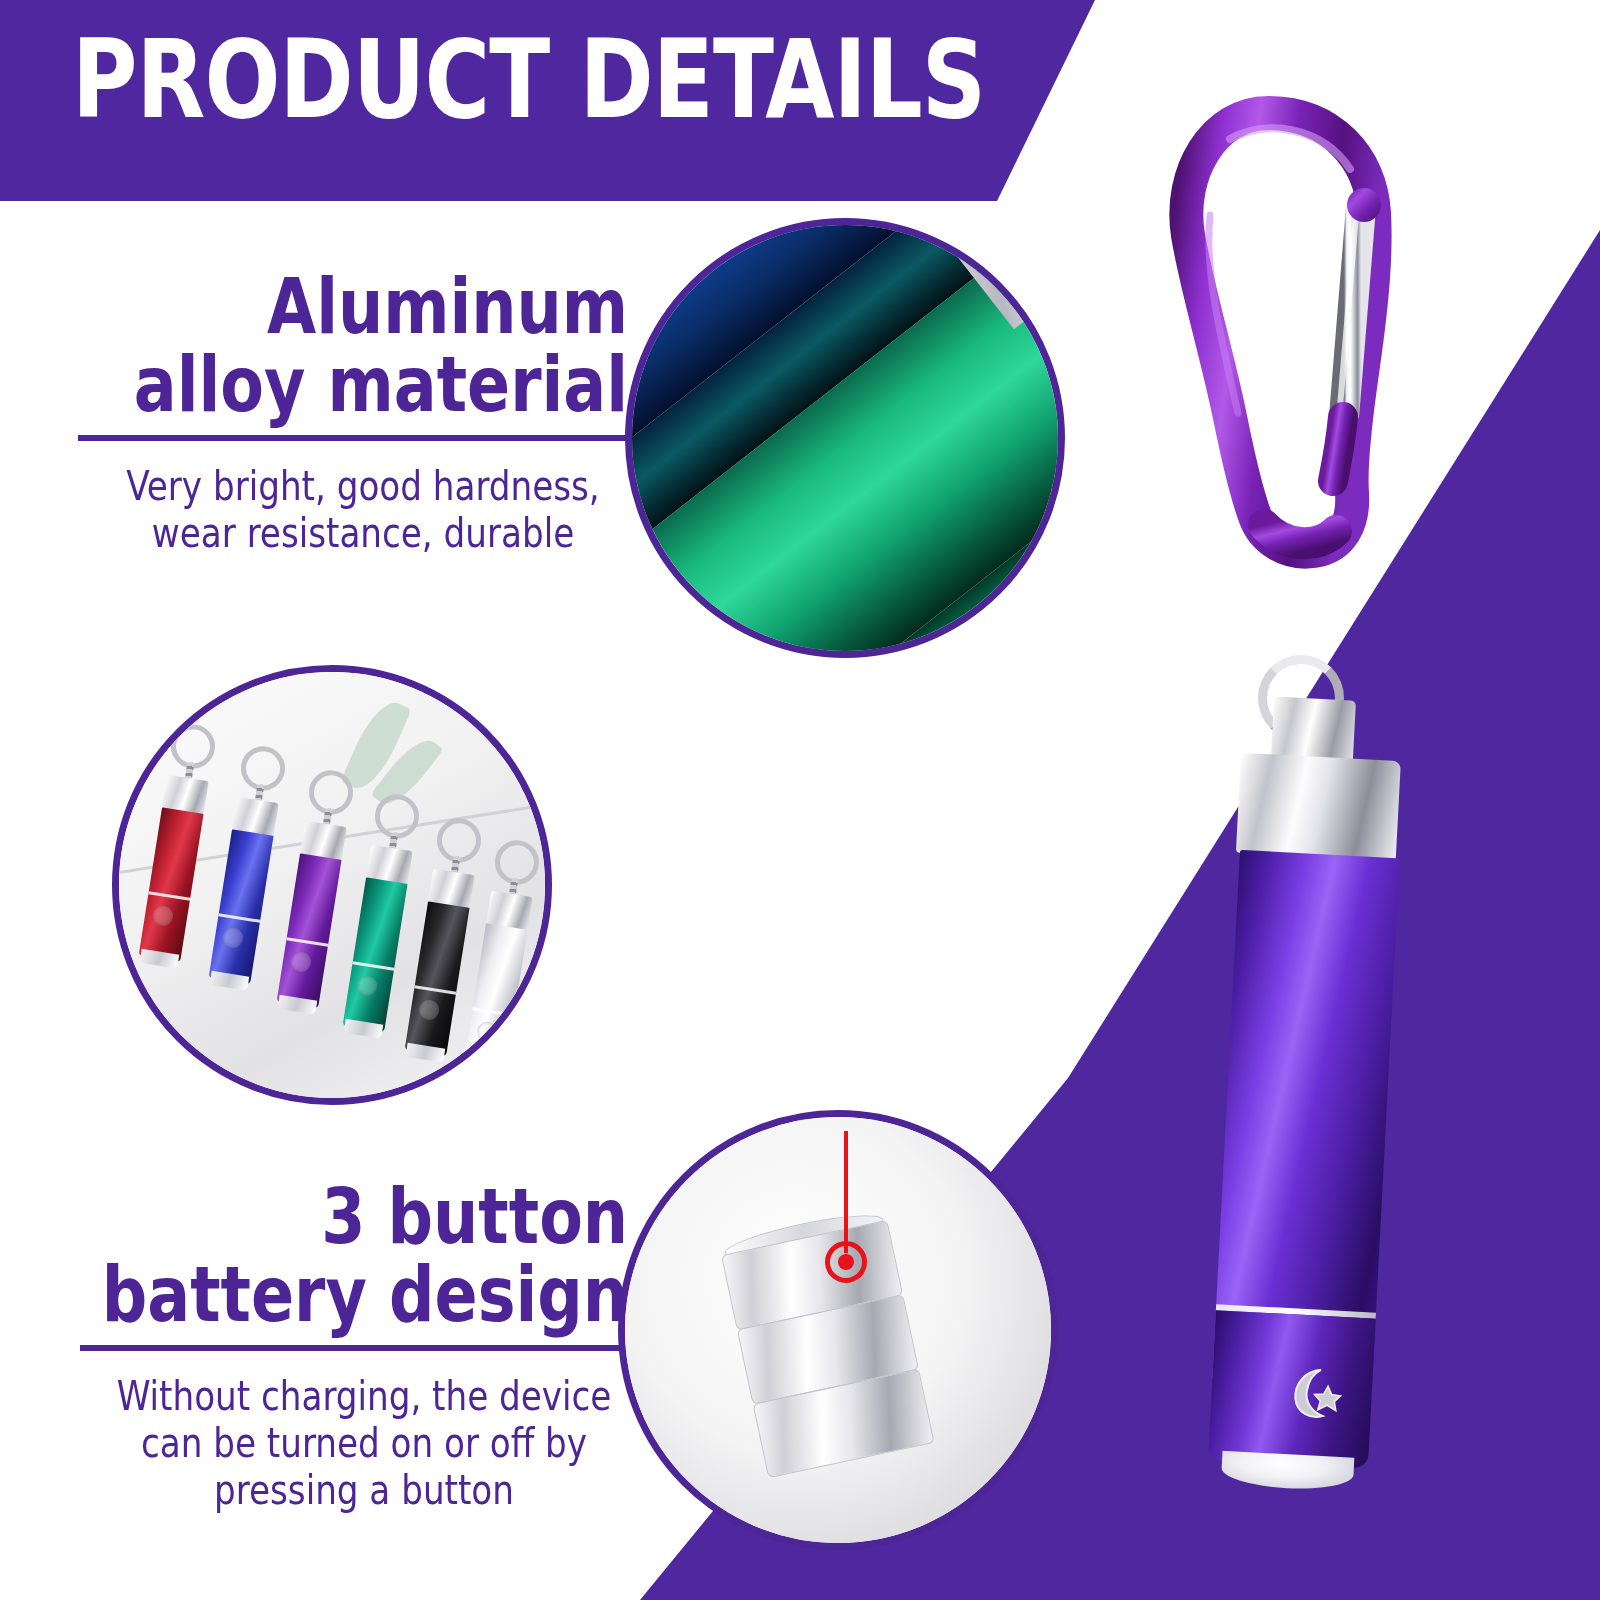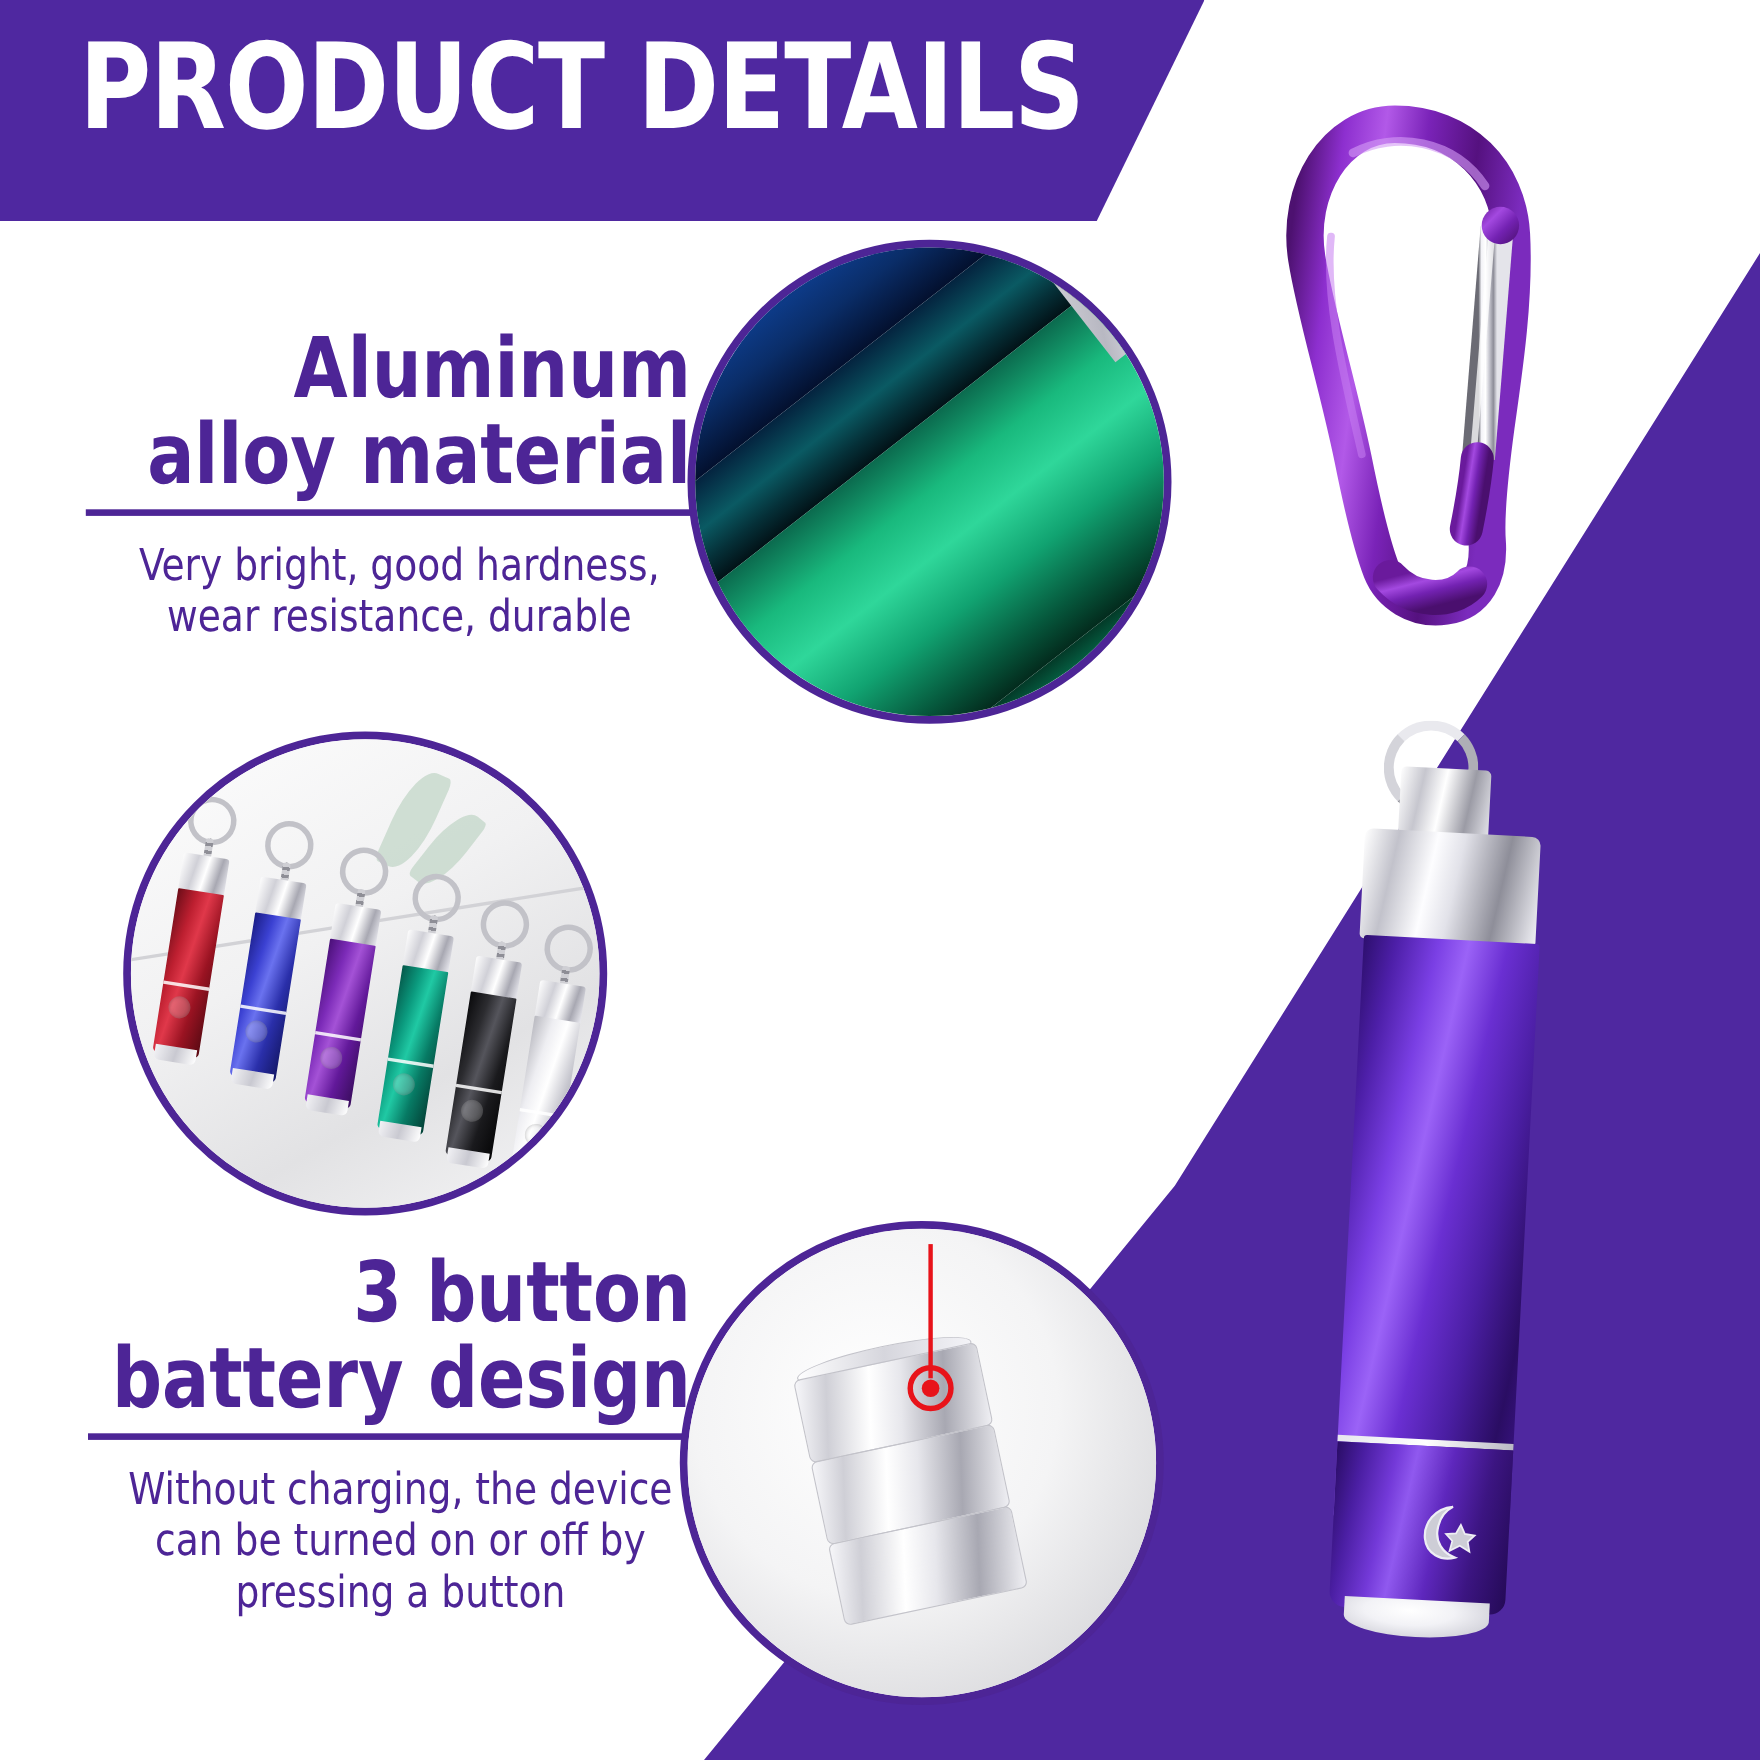--- a/index.html
+++ b/index.html
@@ -62,29 +62,29 @@
   .feature-sub {
     color:#4D2596;
     font-family:"Liberation Sans Narrow","DejaVu Sans Condensed","Liberation Sans",sans-serif;
     font-weight:400;
     line-height:1.18;
     margin-top:22px;
     transform:scaleX(0.95);
     transform-origin:center top;
   }
 
-  #feat-1 { left:78px;  top:268px;  width:570px; text-align:right;margin-top:28px; }
+  #feat-1 { left:78px;  top:268px;  width:570px; text-align:right; }
   #feat-1 .feature-heading { font-size:76px; }
   #feat-1 .feature-sub     { font-size:40px; text-align:center; padding:0 24px; }
 
   #feat-2 { left:528px; top:718px;  width:570px; text-align:center; }
   #feat-2 .feature-heading { font-size:76px; }
   #feat-2 .feature-sub     { font-size:40px; text-align:center; padding:0 10px; }
 
-  #feat-3 { left:80px;  top:1136px; width:568px; text-align:right; }
+  #feat-3 { left:80px;  top:1178px; width:568px; text-align:right; }
   #feat-3 .feature-heading { font-size:76px; }
   #feat-3 .feature-sub     { font-size:40px; text-align:center; padding:0 4px; }
 
   
   .bubble {
     position:absolute;
     border-radius:50%;
     border:7px solid #4D2596;
     overflow:hidden;
     z-index:6;

